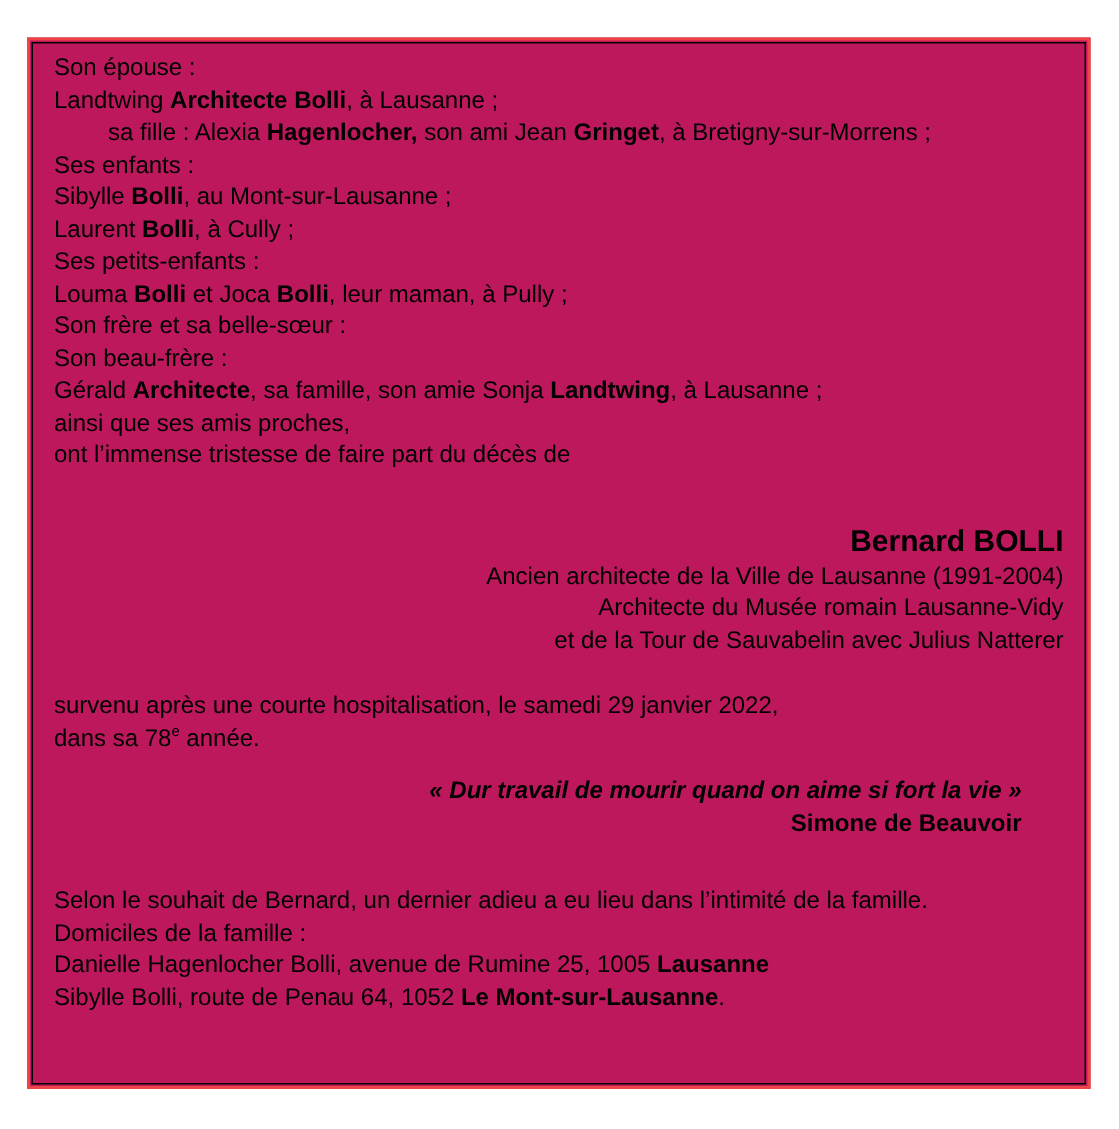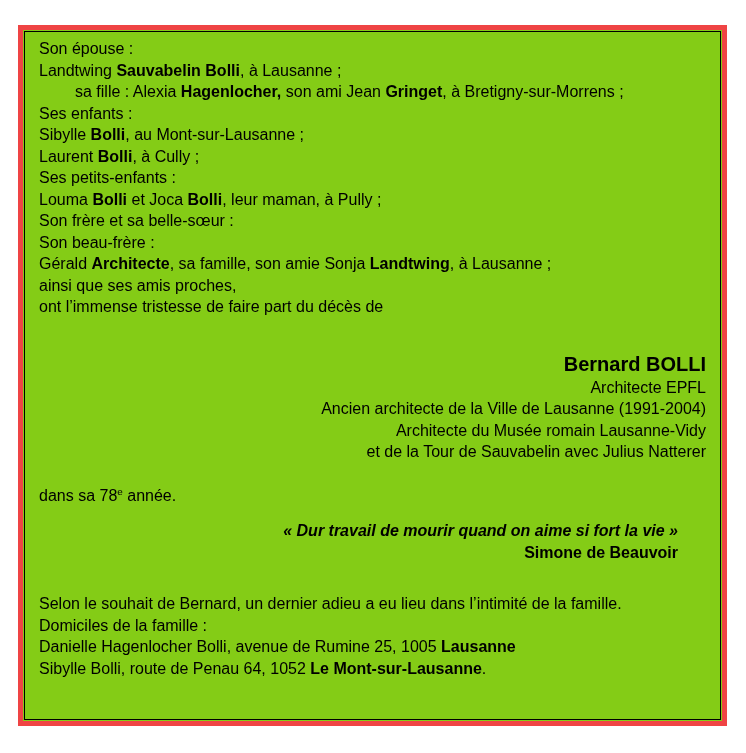--- a/index.html
+++ b/index.html
@@ -16,22 +16,22 @@
 
   body { position: relative; }
 
   
   .frame {
     position: absolute;
     left: 18px;
     top: 25px;
     width: 709px;
     height: 701px;
-    border: 5px solid #ef4444;
-    background: #84cc16;
+    border: 2px solid #ef4444;
+    background: #be185d;
   }
   .frame-inner {
     position: absolute;
     inset: 1px;
     border: 1px solid #000000;
   }
   .content {
     position: absolute;
     inset: 0;
     padding: 6px 14px 0 14px;
@@ -69,41 +69,41 @@
   }
 </style>
 </head>
 <body>
 
 <div class="frame">
   <div class="frame-inner">
     <div class="content">
         <div class="block align-left" id="block-family-list">
           <div class="line"><span>Son épouse :</span></div>
-          <div class="line"><span>Landtwing </span><span class="bold">Sauvabelin Bolli</span><span>, à Lausanne ;</span></div>
+          <div class="line"><span>Landtwing </span><span class="bold">Architecte Bolli</span><span>, à Lausanne ;</span></div>
           <div class="line indent"><span>sa fille : Alexia </span><span class="bold">Hagenlocher,</span><span> son ami Jean </span><span class="bold">Gringet</span><span>, à Bretigny-sur-Morrens ;</span></div>
           <div class="line"><span>Ses enfants :</span></div>
           <div class="line"><span>Sibylle </span><span class="bold">Bolli</span><span>, au Mont-sur-Lausanne ;</span></div>
           <div class="line"><span>Laurent </span><span class="bold">Bolli</span><span>, à Cully ;</span></div>
           <div class="line"><span>Ses petits-enfants :</span></div>
           <div class="line"><span>Louma </span><span class="bold">Bolli</span><span> et Joca </span><span class="bold">Bolli</span><span>, leur maman, à Pully ;</span></div>
           <div class="line"><span>Son frère et sa belle-sœur :</span></div>
           <div class="line"><span>Son beau-frère :</span></div>
           <div class="line"><span>Gérald </span><span class="bold">Architecte</span><span>, sa famille, son amie Sonja </span><span class="bold">Landtwing</span><span>, à Lausanne ;</span></div>
           <div class="line"><span>ainsi que ses amis proches,</span></div>
           <div class="line"><span>ont l’immense tristesse de faire part du décès de</span></div>
         </div>
         <div class="block align-center" id="block-deceased-header">
           <div class="line title"><span class="bold">Bernard BOLLI</span></div>
-          <div class="line"><span>Architecte EPFL</span></div>
           <div class="line"><span>Ancien architecte de la Ville de Lausanne (1991-2004)</span></div>
           <div class="line"><span>Architecte du Musée romain Lausanne-Vidy</span></div>
           <div class="line"><span>et de la Tour de Sauvabelin avec Julius Natterer</span></div>
         </div>
         <div class="block align-left" id="block-death-details">
+          <div class="line"><span>survenu après une courte hospitalisation, le samedi 29 janvier 2022,</span></div>
           <div class="line"><span>dans sa 78</span><sup>e</sup><span> année.</span></div>
         </div>
         <div class="block align-right" id="block-quote">
           <div class="line"><span class="italic">« Dur travail de mourir quand on aime si fort la vie »</span></div>
           <div class="line"><span>Simone de Beauvoir</span></div>
         </div>
         <div class="block align-left" id="block-closing">
           <div class="line"><span>Selon le souhait de Bernard, un dernier adieu a eu lieu dans l’intimité de la famille.</span></div>
           <div class="line"><span>Domiciles de la famille :</span></div>
           <div class="line"><span>Danielle Hagenlocher Bolli, avenue de Rumine 25, 1005 </span><span class="bold">Lausanne</span></div>

